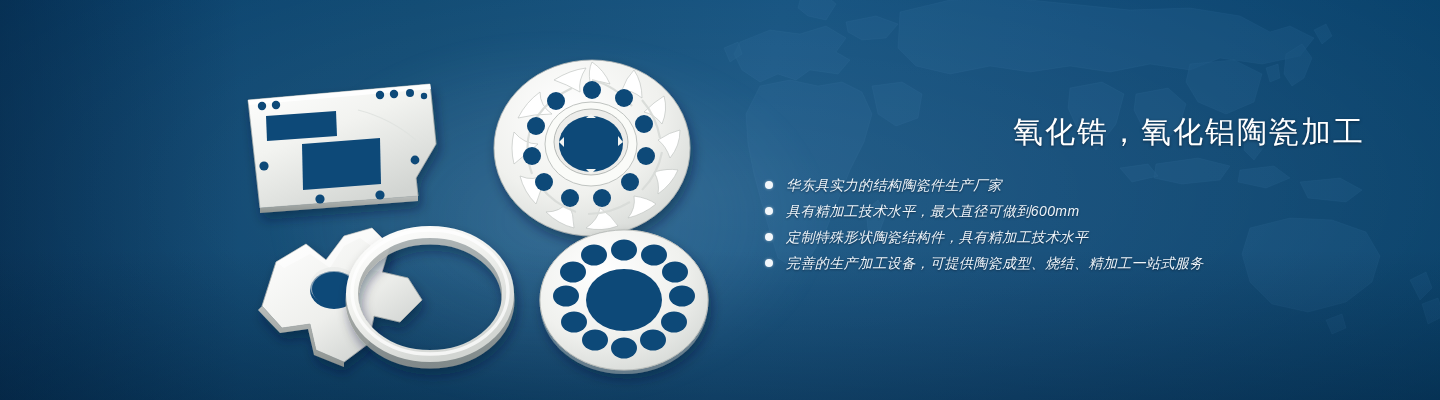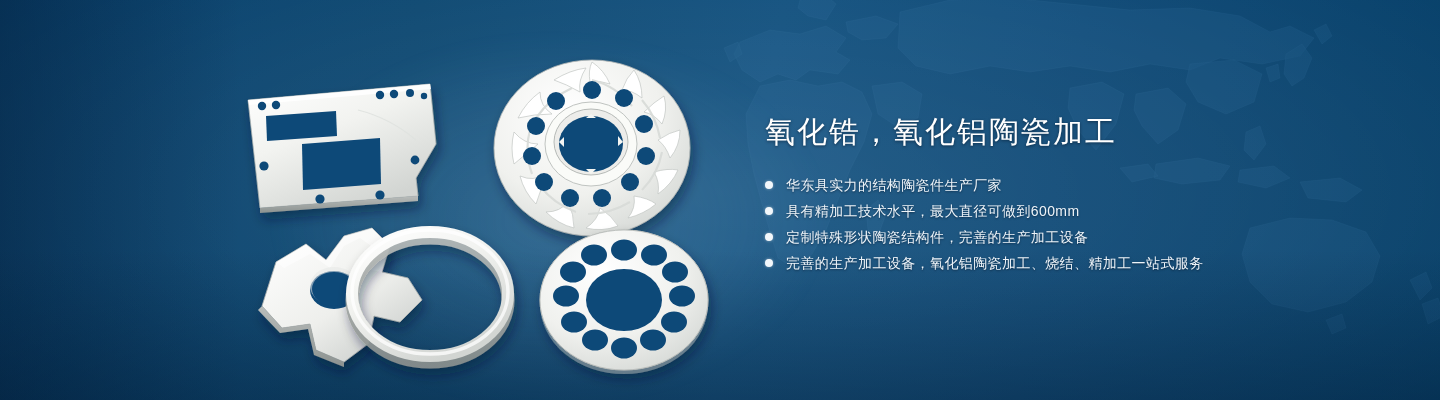--- a/index.html
+++ b/index.html
@@ -8,20 +8,21 @@
     font-family:"Liberation Sans","DejaVu Sans",sans-serif;
     -webkit-font-smoothing:antialiased;
   }
 
   .banner{
     position:relative;
     width:1440px;
     height:400px;
     overflow:hidden;
     background:#0a4372;
+    text-align:right;
   }
 
   
   .bg-base{
     position:absolute; inset:0;
     background:
       linear-gradient(100deg,#073f6c 0%,#09456f 28%,#0d4d7c 52%,#0a4674 72%,#074069 100%);
   }
   .bg-vignette{
     position:absolute; inset:0;
@@ -73,20 +74,21 @@
     line-height:1.34;
     letter-spacing:2px;
     color:#ffffff;
     font-weight:400;
     text-shadow:0 1px 3px rgba(0,12,28,0.55);
     white-space:nowrap;
   }
   .bullets{
     list-style:none;
     margin-top:22px;
+    font-style:italic;
   }
   .bullet{
     display:flex;
     align-items:center;
     height:22px;
     margin-bottom:4px;
   }
   .bullet-dot{
     width:8px; height:8px;
     border-radius:50%;
@@ -315,22 +317,22 @@
       <li class="bullet">
         <span class="bullet-dot"></span>
         <span class="bullet-text">华东具实力的结构陶瓷件生产厂家</span>
       </li>
       <li class="bullet">
         <span class="bullet-dot"></span>
         <span class="bullet-text">具有精加工技术水平，最大直径可做到600mm</span>
       </li>
       <li class="bullet">
         <span class="bullet-dot"></span>
-        <span class="bullet-text">定制特殊形状陶瓷结构件，完善的生产加工设备</span>
+        <span class="bullet-text">定制特殊形状陶瓷结构件，具有精加工技术水平</span>
       </li>
       <li class="bullet">
         <span class="bullet-dot"></span>
-        <span class="bullet-text">完善的生产加工设备，氧化铝陶瓷加工、烧结、精加工一站式服务</span>
+        <span class="bullet-text">完善的生产加工设备，可提供陶瓷成型、烧结、精加工一站式服务</span>
       </li>
     </ul>
   </div>
 
 </div>
 
 </body></html>

